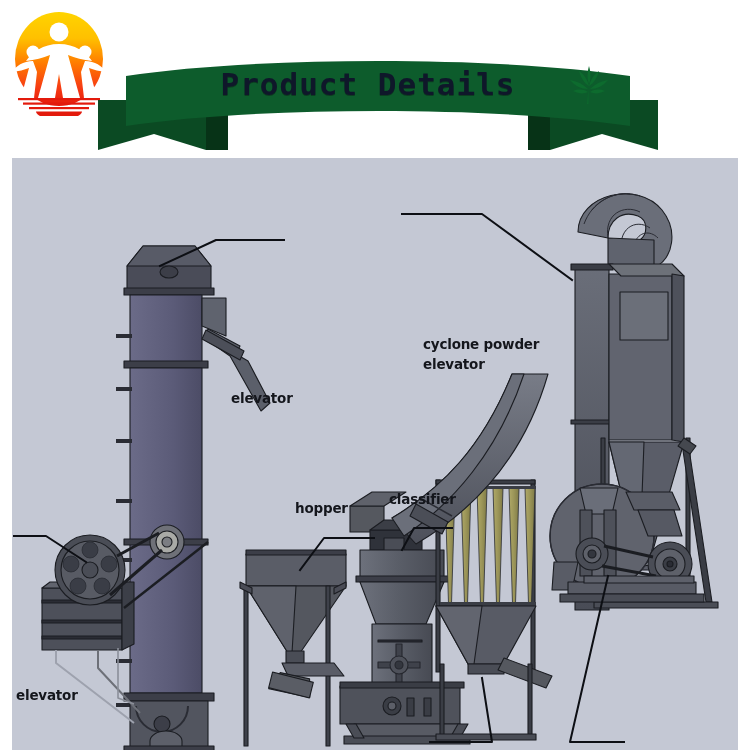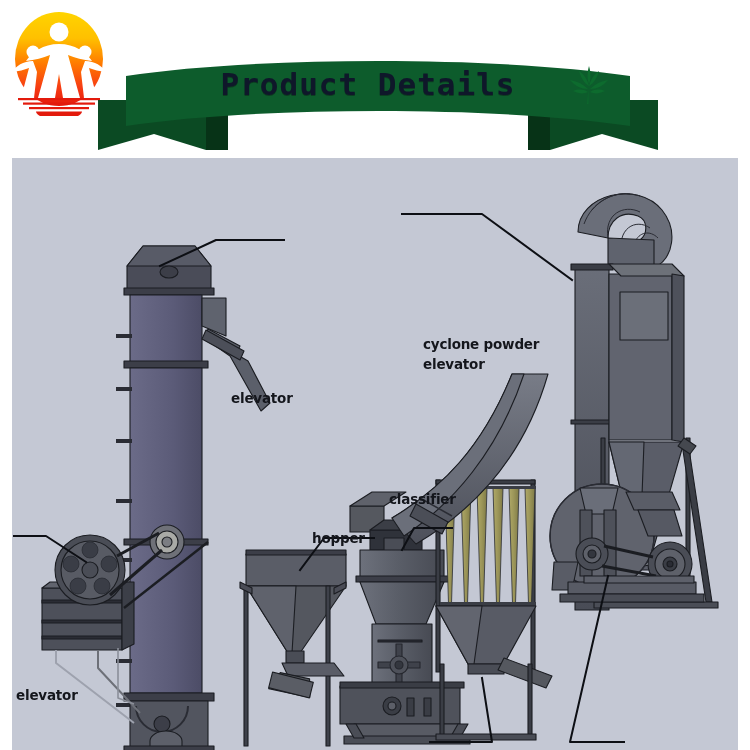--- a/index.html
+++ b/index.html
@@ -39,21 +39,21 @@
     position:absolute;
     font-family:"DejaVu Sans", sans-serif;
     font-weight:bold;
     color:#14161c;
     font-size:13.5px;
     white-space:nowrap;
     line-height:1.45;
     letter-spacing:-0.2px;
   }
   #lbl-elevator{left:219px;top:231px;}
-  #lbl-hopper{left:300px;top:341px;margin-top:30px;}
+  #lbl-hopper{left:283px;top:341px;}
   #lbl-classifier{left:377px;top:316px;margin-top:16px;}
   #lbl-cyclone{left:411px;top:177px;}
   #lbl-crusher{left:4px;top:528px;}
 </style>
 </head>
 <body>
 
 <div id="page">
 
   <div class="header">

